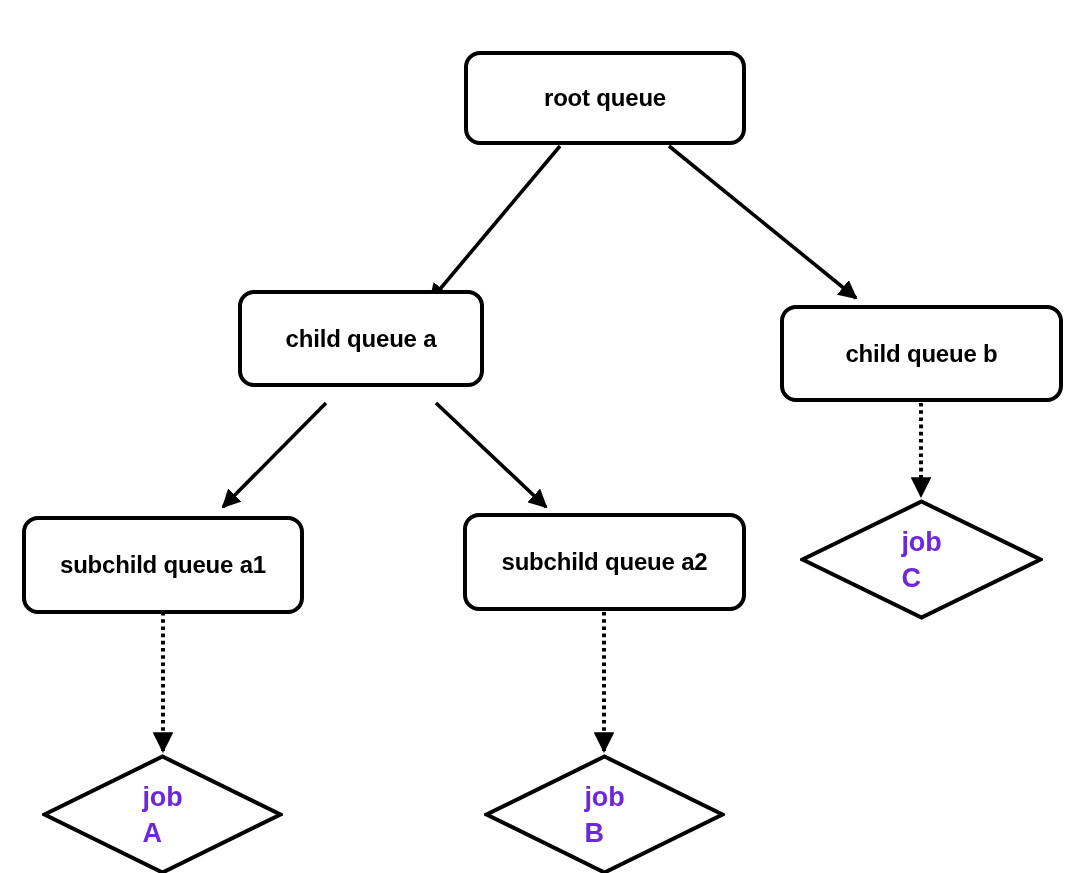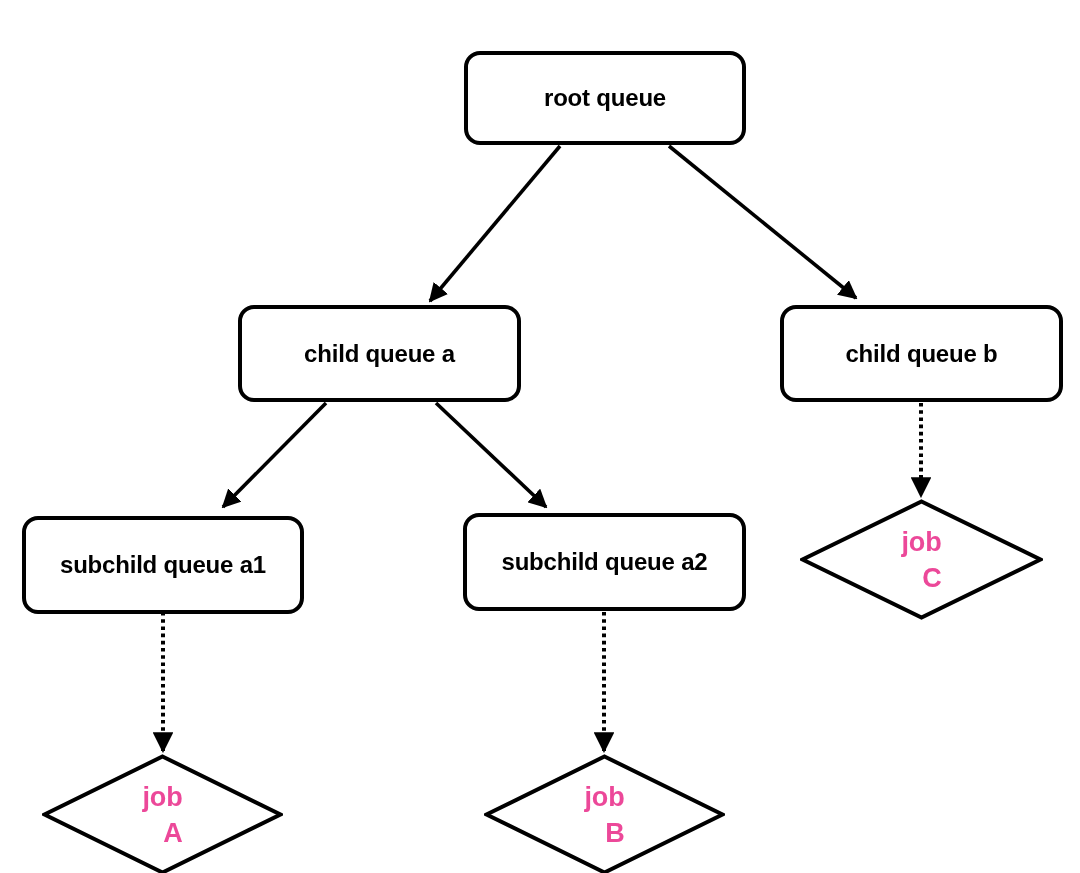--- a/index.html
+++ b/index.html
@@ -56,22 +56,22 @@
     position: absolute;
     left: 0;
     top: 0;
   }
   .job-label {
     position: relative;
     font-family: "Liberation Sans", sans-serif;
     font-weight: bold;
     font-size: 27px;
     line-height: 36px;
-    color: #ec4899;
-    text-align: right;
+    color: #6d28d9;
+    text-align: left;
     white-space: pre-line;
     letter-spacing: -0.2px;
   }
 </style>
 </head>
 <body>
 
 <div id="diagram-canvas">
 
   <svg id="edges-layer" viewBox="0 0 1080 873" width="1080" height="873" xmlns="http://www.w3.org/2000/svg">
@@ -93,21 +93,21 @@
 
     <line x1="163" y1="588" x2="163" y2="727" stroke="#000000" stroke-width="4" fill="none" stroke-dasharray="3.6 3.6" stroke-linecap="butt" marker-end="url(#arrowhead)"></line>
 
     <line x1="604" y1="588" x2="604" y2="727" stroke="#000000" stroke-width="4" fill="none" stroke-dasharray="3.6 3.6" stroke-linecap="butt" marker-end="url(#arrowhead)"></line>
   </svg>
 
   <div class="queue-node" style="left:464px; top:27px; width:282px; height:94px;">
     <span class="queue-label">root queue</span>
   </div>
 
-  <div class="queue-node" style="left:238px; top:281px; width:283px; height:97px;">
+  <div class="queue-node" style="left:238px; top:266px; width:246px; height:97px;">
     <span class="queue-label">child queue a</span>
   </div>
 
   <div class="queue-node" style="left:780px; top:281px; width:283px; height:97px;align-items:center;">
     <span class="queue-label">child queue b</span>
   </div>
 
   <div class="queue-node" style="left:22px; top:492px; width:282px; height:98px;">
     <span class="queue-label">subchild queue a1</span>
   </div>

